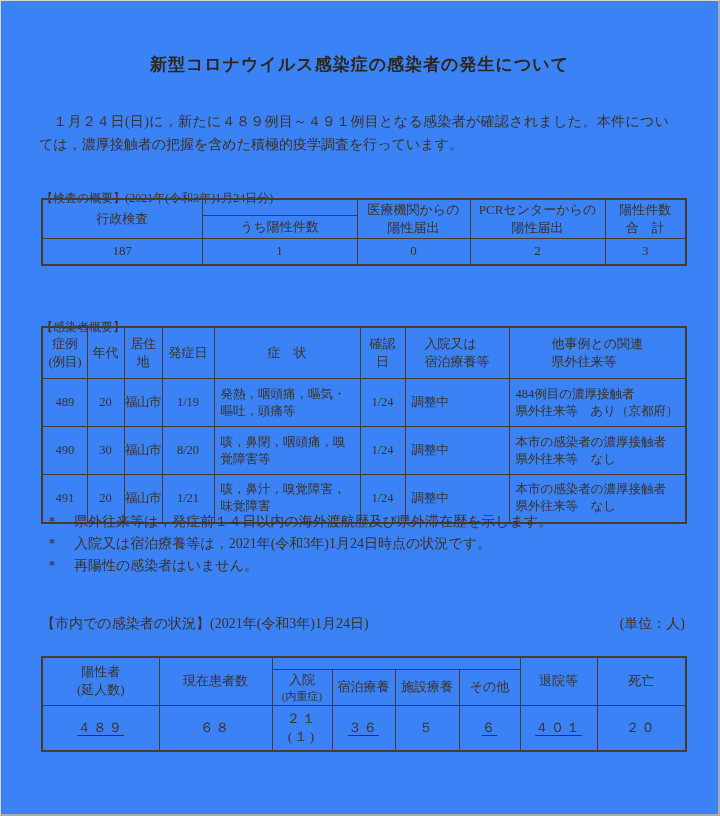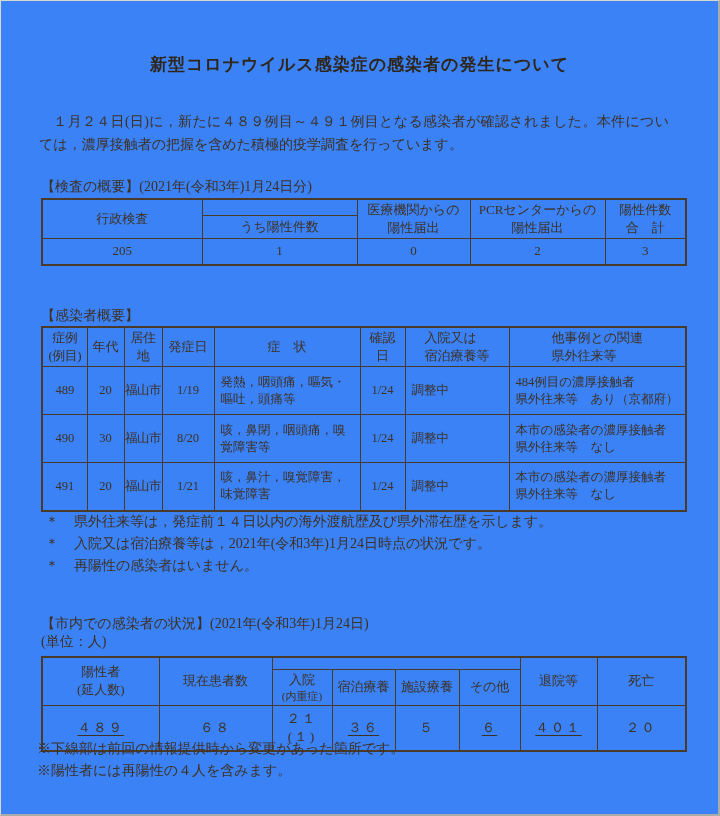--- a/index.html
+++ b/index.html
@@ -11,24 +11,24 @@
     overflow:hidden;
   }
   .title{
     position:absolute;top:52px;left:0;width:100%;margin:0;
     text-align:center;font-size:17px;font-weight:bold;letter-spacing:1px;color:#2f2518;
   }
   .intro{
     position:absolute;top:109px;left:38px;width:630px;margin:0;
     font-size:14px;line-height:23px;text-align:justify;
   }
-  .sec{position:absolute;left:40px;font-size:14px;color:#3e3022;}
+  .sec{position:absolute;left:40px;font-size:12px;color:#3e3022;margin-top:12px;}
   .s1{top:177px;}
   .s2{top:306px;}
-  .sec3{position:absolute;left:40px;top:614px;width:644px;display:flex;justify-content:space-between;font-size:14px;flex-direction:column;}
+  .sec3{position:absolute;left:40px;top:614px;width:644px;display:flex;justify-content:space-between;font-size:14px;}
 
   table.t{
     position:absolute;left:40px;width:644px;border-collapse:collapse;table-layout:fixed;
     border:2px solid #4a3a29;font-size:13px;
   }
   .t td{
     border:1.5px solid #4a3a29;text-align:center;vertical-align:middle;
     padding:1px 4px;overflow:hidden;
   }
   .ml{white-space:pre-line;}
@@ -40,21 +40,21 @@
   .t1 .r1{height:15px;padding-left:16px;}
   .t1 .r2{height:22px;}
   .t1 .data{height:26px;}
 
   
   .t2{top:325px;}
   .t2 .hrow{height:38px;}
   .t2 .drow{height:48px;}
   .t2 .drow td{font-size:12.5px;}
   .t2 td.left{text-align:left;padding:1px 6px;}
-  .t2 td.tight{padding:1px 0;letter-spacing:-0.5px;}
+  .t2 td.tight{padding:7px 0;letter-spacing:-0.5px;}
   .cb{display:inline-block;text-align:left;white-space:pre-line;}
 
   
   .notes{position:absolute;left:44px;top:510px;margin:0;padding:0;list-style:none;font-size:14px;line-height:22px;}
   .notes li{display:flex;}
   .notes .star{width:29px;flex:0 0 29px;}
 
   
   .t3{top:655px;}
   .t3 .r1{height:12px;}
@@ -93,21 +93,21 @@
 陽性届出</td>
       <td rowspan="2" class="ml">PCRセンターからの
 陽性届出</td>
       <td rowspan="2" class="ml">陽性件数
 合　計</td>
     </tr>
     <tr class="r2">
       <td>うち陽性件数</td>
     </tr>
     <tr class="data">
-      <td>205</td>
+      <td>187</td>
       <td>1</td>
       <td>0</td>
       <td>2</td>
       <td>3</td>
     </tr>
   </tbody>
     </table>
 
   <div class="sec s2">【感染者概要】</div>
 
@@ -230,18 +230,14 @@
       </td>
       <td><span class="u">３６</span></td>
       <td>５</td>
       <td><span class="u">６</span></td>
       <td><span class="u">４０１</span></td>
       <td>２０</td>
     </tr>
   </tbody>
     </table>
 
-  <div class="bnotes">
-    <div>※下線部は前回の情報提供時から変更があった箇所です。</div>
-    <div>※陽性者には再陽性の４人を含みます。</div>
-  </div>
 
 </div>
 
 </body></html>

